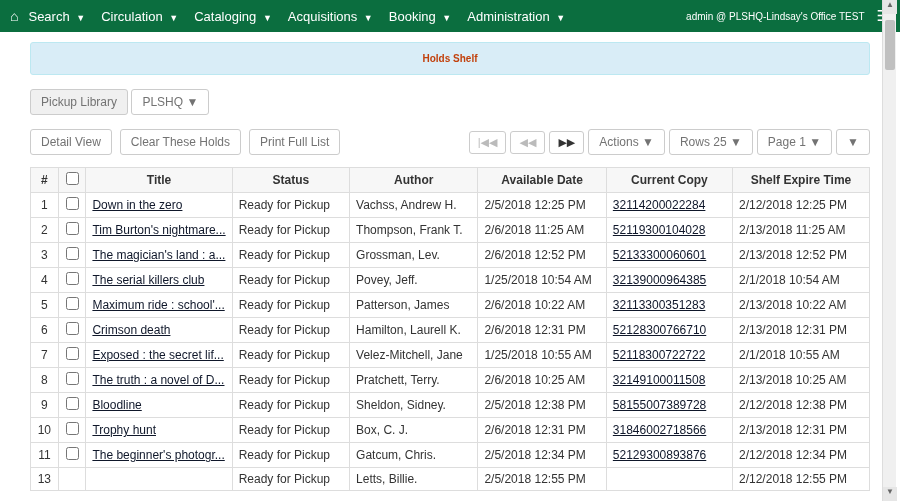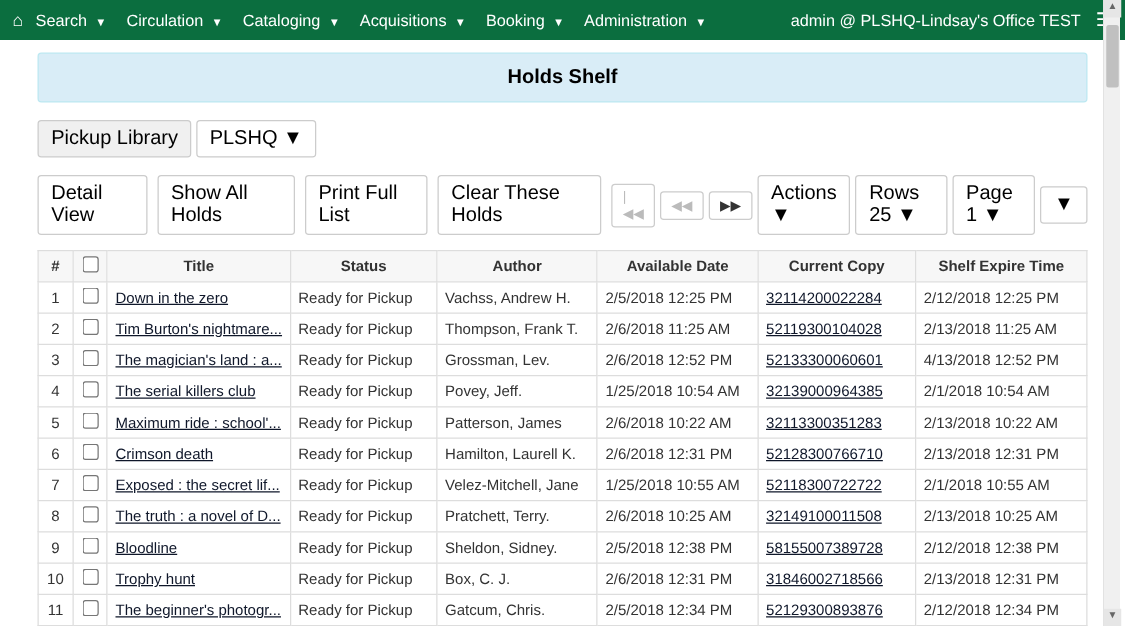--- a/index.html
+++ b/index.html
@@ -2,25 +2,25 @@
 <html><head>
 <meta charset="utf-8">
 <style>
 * { box-sizing: border-box; margin: 0; padding: 0; }
 body { font-family: Arial, sans-serif; font-size: 12px; background: #fff; color: #333; }
 .topnav { background: #0b6e3f; color: #fff; display: flex; align-items: center; height: 32px; padding: 0 10px; }
 .topnav .home-icon { margin-right: 10px; font-size: 14px; cursor: pointer; }
 .topnav .nav-item { margin-right: 16px; cursor: pointer; font-size: 13px; }
 .topnav .caret { font-size: 9px; margin-left: 3px; }
 .topnav .spacer { flex: 1; }
-.topnav .user-info { font-size: 13px; margin-right: 12px; }
+.topnav .user-info { font-size: 10px; margin-right: 12px; }
 .topnav .menu-icon { font-size: 15px; cursor: pointer; }
 .content { padding: 10px 30px; }
-.page-title-box { background: #d9edf7; border: 1px solid #bce8f1; color: #000000; text-align: center; padding: 10px; font-weight: bold; font-size: 16px; margin-bottom: 14px; border-radius: 3px; }
-.btn { display: inline-block; background: #fff; border: 1px solid #ccc; padding: 5px 10px; font-size: 16px; cursor: pointer; border-radius: 3px; color: #000000; }
+.page-title-box { background: #d9edf7; border: 1px solid #bce8f1; color: #c2410c; text-align: center; padding: 10px; font-weight: bold; font-size: 10px; margin-bottom: 14px; border-radius: 3px; }
+.btn { display: inline-block; background: #fff; border: 1px solid #ccc; padding: 5px 10px; font-size: 12px; cursor: pointer; border-radius: 3px; color: #737373; }
 .btn + .btn { }
 .toolbar-row { display: flex; align-items: center; gap: 8px; margin-bottom: 12px; }
 .library-group { margin-bottom: 14px; }
 .library-group .btn:first-child { background: #f0f0f0; }
 .toolbar-row .right-group { margin-left: auto; display: flex; gap: 4px; align-items: center; }
 .icon-btn { border: 1px solid #ccc; background: #fff; padding: 4px 8px; border-radius: 3px; cursor: pointer; font-size: 11px; color: #333; }
 .icon-btn.disabled { color: #bbb; }
 table { border-collapse: collapse; width: 100%; }
 th, td { border: 1px solid #ddd; padding: 4px 6px; text-align: left; font-size: 12px; white-space: nowrap; overflow: hidden; text-overflow: ellipsis; }
 th { background: #f7f7f7; font-weight: bold; text-align: center; }
@@ -55,23 +55,22 @@
 <div class="content">
   <div class="page-title-box">Holds Shelf</div>
 
   <div class="library-group">
     <span class="btn">Pickup Library</span>
     <span class="btn"><span>PLSHQ</span> <span class="caret">▼</span></span>
   </div>
 
   <div class="toolbar-row">
     <span class="btn">Detail View</span>
-    <span class="btn">Show All Holds</span>
+    <span class="btn">Clear These Holds</span>
     <span class="btn">Print Full List</span>
-    <span class="btn">Clear These Holds</span>
     <div class="right-group">
       <span class="icon-btn disabled">|◀◀</span>
       <span class="icon-btn disabled">◀◀</span>
       <span class="icon-btn">▶▶</span>
       <span class="btn"><span>Actions</span> <span class="caret">▼</span></span>
       <span class="btn"><span>Rows 25</span> <span class="caret">▼</span></span>
       <span class="btn"><span>Page 1</span> <span class="caret">▼</span></span>
       <span class="btn"><span class="caret">▼</span></span>
     </div>
   </div>
@@ -121,21 +120,21 @@
           <td>2/13/2018 11:25 AM</td>
         </tr>
         <tr>
           <td class="num">3</td>
           <td class="checkbox-cell"><input type="checkbox" style=""></td>
           <td><a class="link">The magician's land : a...</a></td>
           <td>Ready for Pickup</td>
           <td>Grossman, Lev.</td>
           <td>2/6/2018 12:52 PM</td>
           <td><a class="link">52133300060601</a></td>
-          <td>4/13/2018 12:52 PM</td>
+          <td>2/13/2018 12:52 PM</td>
         </tr>
         <tr>
           <td class="num">4</td>
           <td class="checkbox-cell"><input type="checkbox" style=""></td>
           <td><a class="link">The serial killers club</a></td>
           <td>Ready for Pickup</td>
           <td>Povey, Jeff.</td>
           <td>1/25/2018 10:54 AM</td>
           <td><a class="link">32139000964385</a></td>
           <td>2/1/2018 10:54 AM</td>

